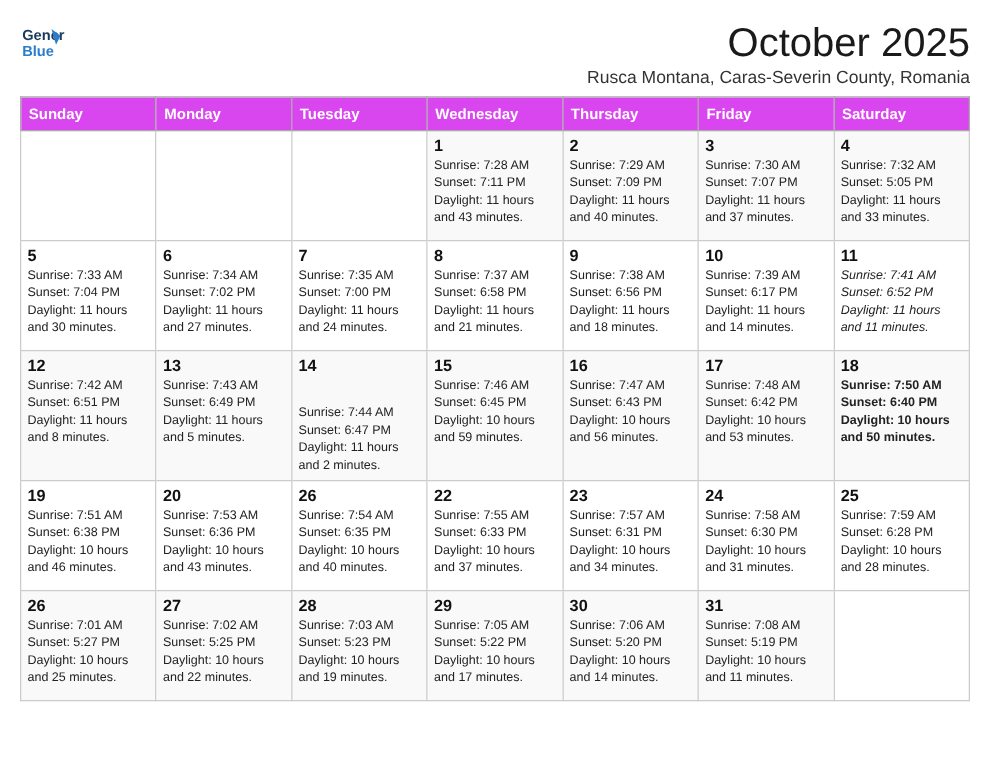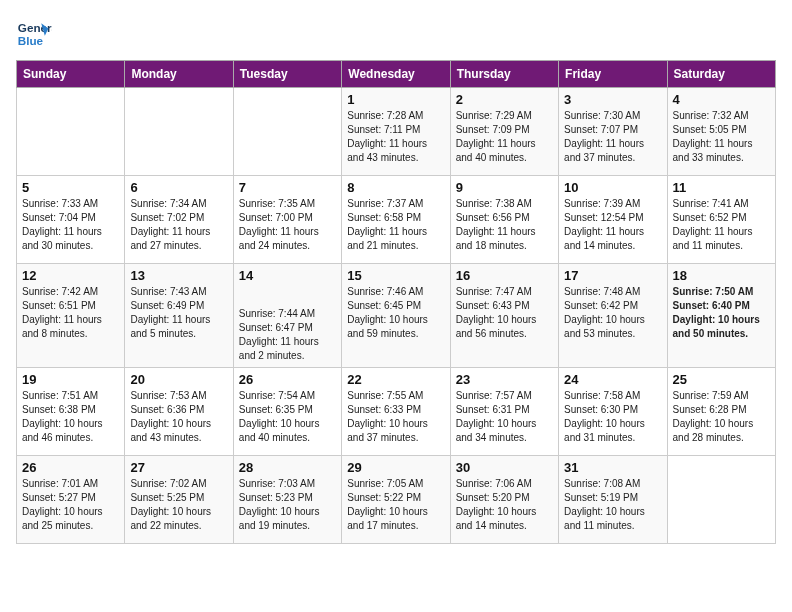--- a/index.html
+++ b/index.html
@@ -37,21 +37,21 @@
       font-size: 14px;
       color: #333;
     }
     .calendar {
       width: 100%;
       border-collapse: collapse;
       margin-top: 8px;
       font-size: 11px;
     }
     .calendar thead tr th {
-      background: #701a75;
+      background: #d946ef;
       color: #fff;
       text-align: left;
       padding: 6px 6px;
       font-size: 12px;
       font-weight: bold;
       border: 1px solid #aaa;
     }
     .calendar tbody tr td {
       vertical-align: top;
       border: 1px solid #ccc;
@@ -87,20 +87,24 @@
 </head>
 <body>
 
 <div class="header">
   <div class="logo">
     <svg class="logo-icon" viewBox="0 0 40 40" width="40" height="40">
       <text x="2" y="18" font-size="13" font-weight="bold" fill="#1a3a5c">General</text>
       <text x="2" y="32" font-size="13" font-weight="bold" fill="#2a7dc9">Blue</text>
       <polygon points="28,8 36,14 32,22" fill="#2a7dc9"></polygon>
     </svg>
+  </div>
+  <div class="title-block">
+    <div class="month-title">October 2025</div>
+    <div class="subtitle">Rusca Montana, Caras-Severin County, Romania</div>
   </div>
 </div>
 
 <table class="calendar">
   <thead>
     <tr>
     <th>Sunday</th>
         <th>Monday</th>
         <th>Tuesday</th>
         <th>Wednesday</th>
@@ -175,27 +179,27 @@
         <td>
           <span class="day-num">9</span>
           <div class="day-info" style="white-space: pre-line;">Sunrise: 7:38 AM
 Sunset: 6:56 PM
 Daylight: 11 hours
 and 18 minutes.</div>
         </td>
         <td>
           <span class="day-num">10</span>
           <div class="day-info" style="white-space: pre-line;">Sunrise: 7:39 AM
-Sunset: 12:54 PM
+Sunset: 6:17 PM
 Daylight: 11 hours
 and 14 minutes.</div>
         </td>
         <td>
           <span class="day-num">11</span>
-          <div class="day-info" style="white-space: pre-line;">Sunrise: 7:41 AM
+          <div class="day-info" style="white-space: pre-line; font-style: italic;">Sunrise: 7:41 AM
 Sunset: 6:52 PM
 Daylight: 11 hours
 and 11 minutes.</div>
         </td>
       </tr>
       <tr>
         <td>
           <span class="day-num">12</span>
           <div class="day-info" style="white-space: pre-line;">Sunrise: 7:42 AM
 Sunset: 6:51 PM

